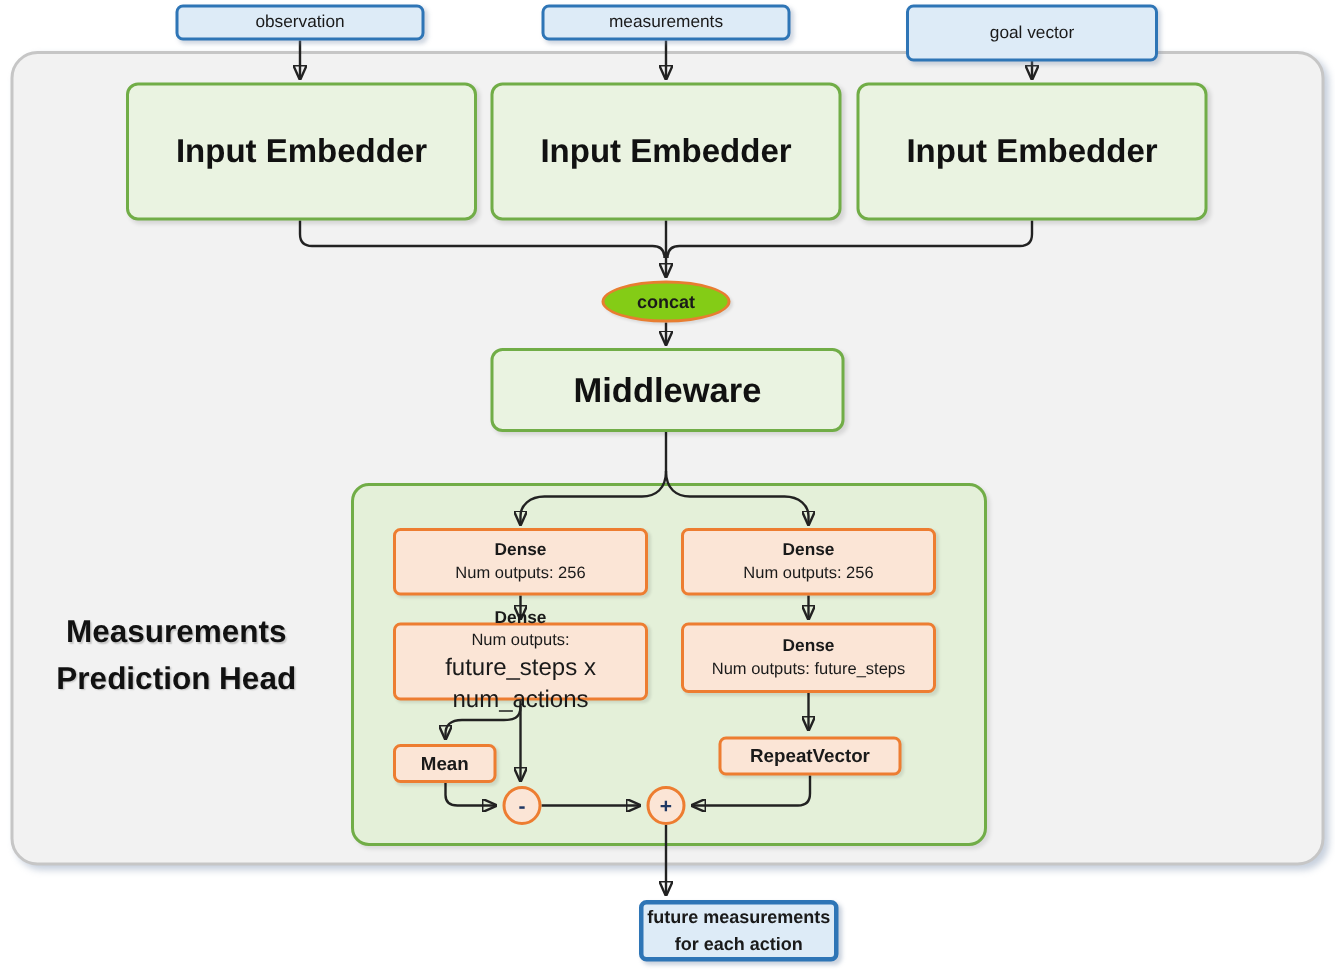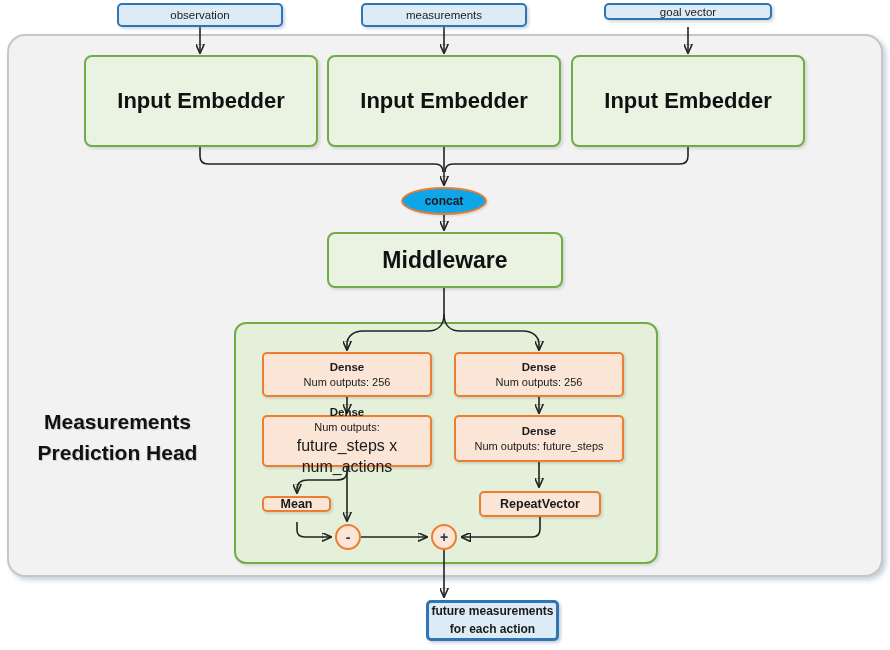--- a/index.html
+++ b/index.html
@@ -45,21 +45,21 @@
     flex-direction:column;line-height:1.32;
   }
   .dense-title{font-weight:bold;font-size:11.5px;}
   .dense-sub{font-size:11px;}
   .small-label{font-weight:bold;font-size:12.5px;}
   .op-circle{
     background:#FBE5D6;border:2.5px solid #ED7D31;border-radius:50%;
     font-weight:bold;font-size:14px;color:#1f3864;line-height:1;
   }
   .concat-ellipse{
-    background:#0ea5e9;border:2.5px solid #E87D31;border-radius:50%;
+    background:#84cc16;border:2.5px solid #E87D31;border-radius:50%;
     font-weight:bold;font-size:12px;box-shadow:1.5px 1.5px 2px rgba(0,0,0,0.10);
   }
   .head-title{
     left:10px;top:406px;width:215px;text-align:center;z-index:3;
     font-weight:bold;font-size:21px;line-height:31px;color:#111111;
     text-shadow:1px 1px 1px rgba(0,0,0,0.18);
   }
 </style>
 </head>
 <body>
@@ -103,21 +103,21 @@
 
     <path d="M444,550 L444,596" marker-end="url(#arrow)"></path>
   </svg>
 
   <div class="abs node blue-box" style="left:117px;top:3px;width:166px;height:24px;">
     <span>observation</span>
   </div>
   <div class="abs node blue-box" style="left:361px;top:3px;width:166px;height:24px;">
     <span>measurements</span>
   </div>
-  <div class="abs node blue-box" style="left:604px;top:3px;width:168px;height:17px;">
+  <div class="abs node blue-box" style="left:604px;top:3px;width:168px;height:38px;">
     <span>goal vector</span>
   </div>
 
   <div class="abs node green-box" style="left:84px;top:55px;width:234px;height:92px;">
     <span>Input Embedder</span>
   </div>
   <div class="abs node green-box" style="left:327px;top:55px;width:234px;height:92px;">
     <span>Input Embedder</span>
   </div>
   <div class="abs node green-box" style="left:571px;top:55px;width:234px;height:92px;">
@@ -136,21 +136,21 @@
 
   <div class="abs node orange-box" style="left:262px;top:352px;width:170px;height:45px;">
     <div class="dense-title">Dense</div>
     <div class="dense-sub">Num outputs: 256</div>
   </div>
   <div class="abs node orange-box" style="left:262px;top:415px;width:170px;height:52px;">
     <div class="dense-title">Dense</div>
     <div class="dense-sub">Num outputs:</div>
     <div class="dense-sub" style="font-size:16px;">future_steps x num_actions</div>
   </div>
-  <div class="abs node orange-box" style="left:262px;top:496px;width:69px;height:16px;text-align:center;">
+  <div class="abs node orange-box" style="left:262px;top:496px;width:69px;height:26px;text-align:center;">
     <span class="small-label">Mean</span>
   </div>
   <div class="abs node op-circle" style="left:335px;top:524px;width:26px;height:26px;">
     <span>-</span>
   </div>
 
   <div class="abs node orange-box" style="left:454px;top:352px;width:170px;height:45px;">
     <div class="dense-title">Dense</div>
     <div class="dense-sub">Num outputs: 256</div>
   </div>

